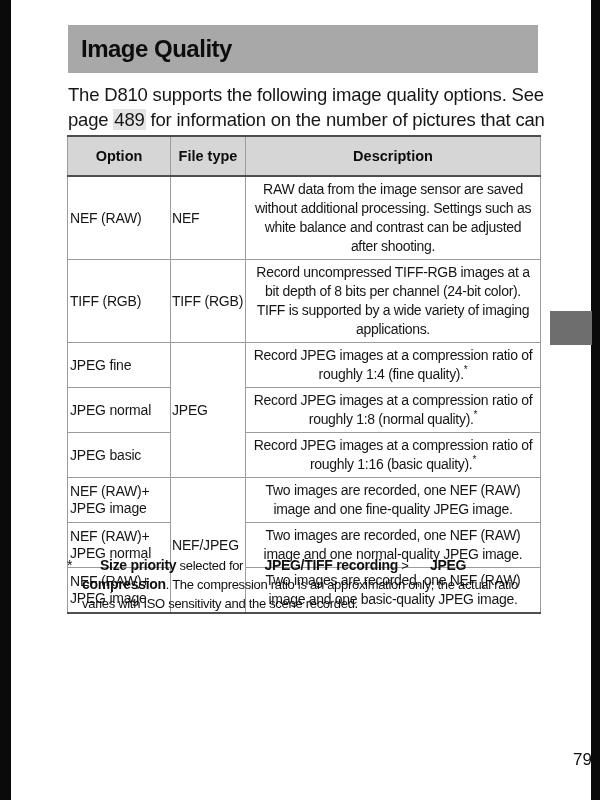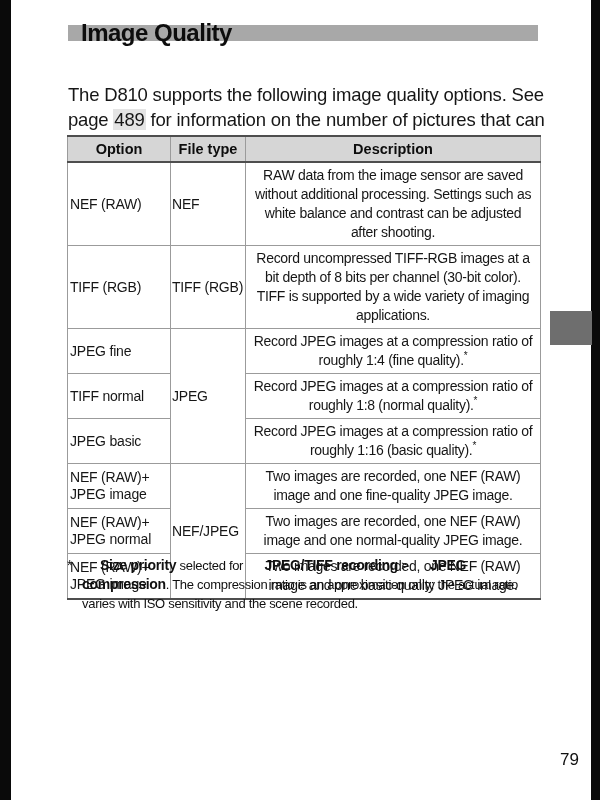--- a/index.html
+++ b/index.html
@@ -7,61 +7,61 @@
     width:600px; height:800px; position:relative; overflow:hidden;
     background:#ffffff;
     font-family:"Liberation Sans", sans-serif;
     color:#1a1a1a;
   }
   .edge-left  { position:absolute; left:0;  top:0; width:11px; height:800px; background:var(--edge-bar,#0a0a0a); }
   .edge-right { position:absolute; right:0; top:0; width:9px;  height:800px; background:var(--edge-bar,#0a0a0a); }
   .chapter-tab{ position:absolute; left:550px; top:311px; width:42px; height:34px; background:var(--side-tab,#6e6e6e); }
 
   .title-bar {
-    position:absolute; left:68px; top:25px; width:470px; height:16px;
+    position:absolute; left:68px; top:25px; width:470px; height:48px;
     background:var(--title-bar-bg,#a8a8a8);
     display:flex; align-items:center; padding-left:13px; box-sizing:border-box;
   }
   .title-bar h1 { margin:0; font-size:24px; font-weight:700; color:#0d0d0d; letter-spacing:-0.5px; }
 
   .intro {
     position:absolute; left:68px; top:63px; width:500px;
     font-size:18.5px; line-height:25px; letter-spacing:-0.2px; color:#161616;
   }
   .page-ref { background:var(--page-ref-bg,#e4e4e4); padding:0 1px; }
 
   table.qtable {
     position:absolute; left:67px; top:135px; width:473px;
     border-collapse:collapse; table-layout:fixed;
     border-top:2px solid #4e4e4e; border-bottom:2px solid #4e4e4e;
   }
   .qtable th, .qtable td { border:1px solid #9b9b9b; box-sizing:border-box; }
   .qtable th {
     background:var(--table-header-bg,#d6d6d6);
     font-size:14.5px; font-weight:700; color:#0d0d0d;
-    height:26px; padding:1px 2px;
+    height:40px; padding:1px 2px;
     border-bottom:2px solid #4e4e4e;
   }
   .qtable td { font-size:14px; vertical-align:middle; color:#161616; }
   td.opt  { padding:2px 2px; letter-spacing:-0.2px; line-height:17px; }
   td.ft   { padding:2px 1px; letter-spacing:-0.2px; }
   td.desc { text-align:center;  padding:3px 6px; line-height:19px; letter-spacing:-0.3px; }
   sup.fnref { font-size:10px; line-height:0; }
   tr.rh-tall  { height:75px; }
   tr.rh-short { height:40px; }
 
   .footnote {
     position:absolute; left:67px; top:556px; width:476px;
     display:flex; color:#101010;
   }
   .fn-marker { flex:none; width:15px; font-size:14px; padding-top:1px; }
   .fn-text   { font-size:13px; line-height:19px; letter-spacing:-0.3px; }
   .fn-text b { font-size:14px; font-weight:700; letter-spacing:-0.3px;padding-left:18px; }
 
-  .page-number { position:absolute; top:750px; right:21px; font-size:17px; color:#111; }
+  .page-number { position:absolute; top:750px; right:8px; font-size:17px; color:#111; }
 </style>
 </head>
 <body>
 
 <div class="edge-left"></div>
 <div class="edge-right"></div>
 <div class="chapter-tab"></div>
 
 <div class="title-bar">
   <h1>Image Quality</h1>
@@ -84,29 +84,29 @@
   </thead>
   <tbody>
     <tr class="rh-tall">
       <td class="opt">NEF (RAW)</td>
       <td class="ft">NEF</td>
       <td class="desc"><span>RAW data from the image sensor are saved without additional processing. Settings such as white balance and contrast can be adjusted after shooting.</span></td>
     </tr>
     <tr class="rh-tall">
       <td class="opt">TIFF (RGB)</td>
       <td class="ft">TIFF (RGB)</td>
-      <td class="desc"><span>Record uncompressed TIFF-RGB images at a bit depth of 8 bits per channel (30-bit color). TIFF is supported by a wide variety of imaging applications.</span></td>
+      <td class="desc"><span>Record uncompressed TIFF-RGB images at a bit depth of 8 bits per channel (24-bit color). TIFF is supported by a wide variety of imaging applications.</span></td>
     </tr>
     <tr class="rh-short">
       <td class="opt">JPEG fine</td>
       <td class="ft" rowspan="3">JPEG</td>
       <td class="desc"><span>Record JPEG images at a compression ratio of roughly 1:4 (fine quality).</span><sup class="fnref">*</sup></td>
     </tr>
     <tr class="rh-short">
-      <td class="opt">TIFF normal</td>
+      <td class="opt">JPEG normal</td>
       <td class="desc"><span>Record JPEG images at a compression ratio of roughly 1:8 (normal quality).</span><sup class="fnref">*</sup></td>
     </tr>
     <tr class="rh-short">
       <td class="opt">JPEG basic</td>
       <td class="desc"><span>Record JPEG images at a compression ratio of roughly 1:16 (basic quality).</span><sup class="fnref">*</sup></td>
     </tr>
     <tr class="rh-short">
       <td class="opt">NEF (RAW)+ JPEG image</td>
       <td class="ft" rowspan="3">NEF/JPEG</td>
       <td class="desc"><span>Two images are recorded, one NEF (RAW) image and one fine-quality JPEG image.</span></td>

